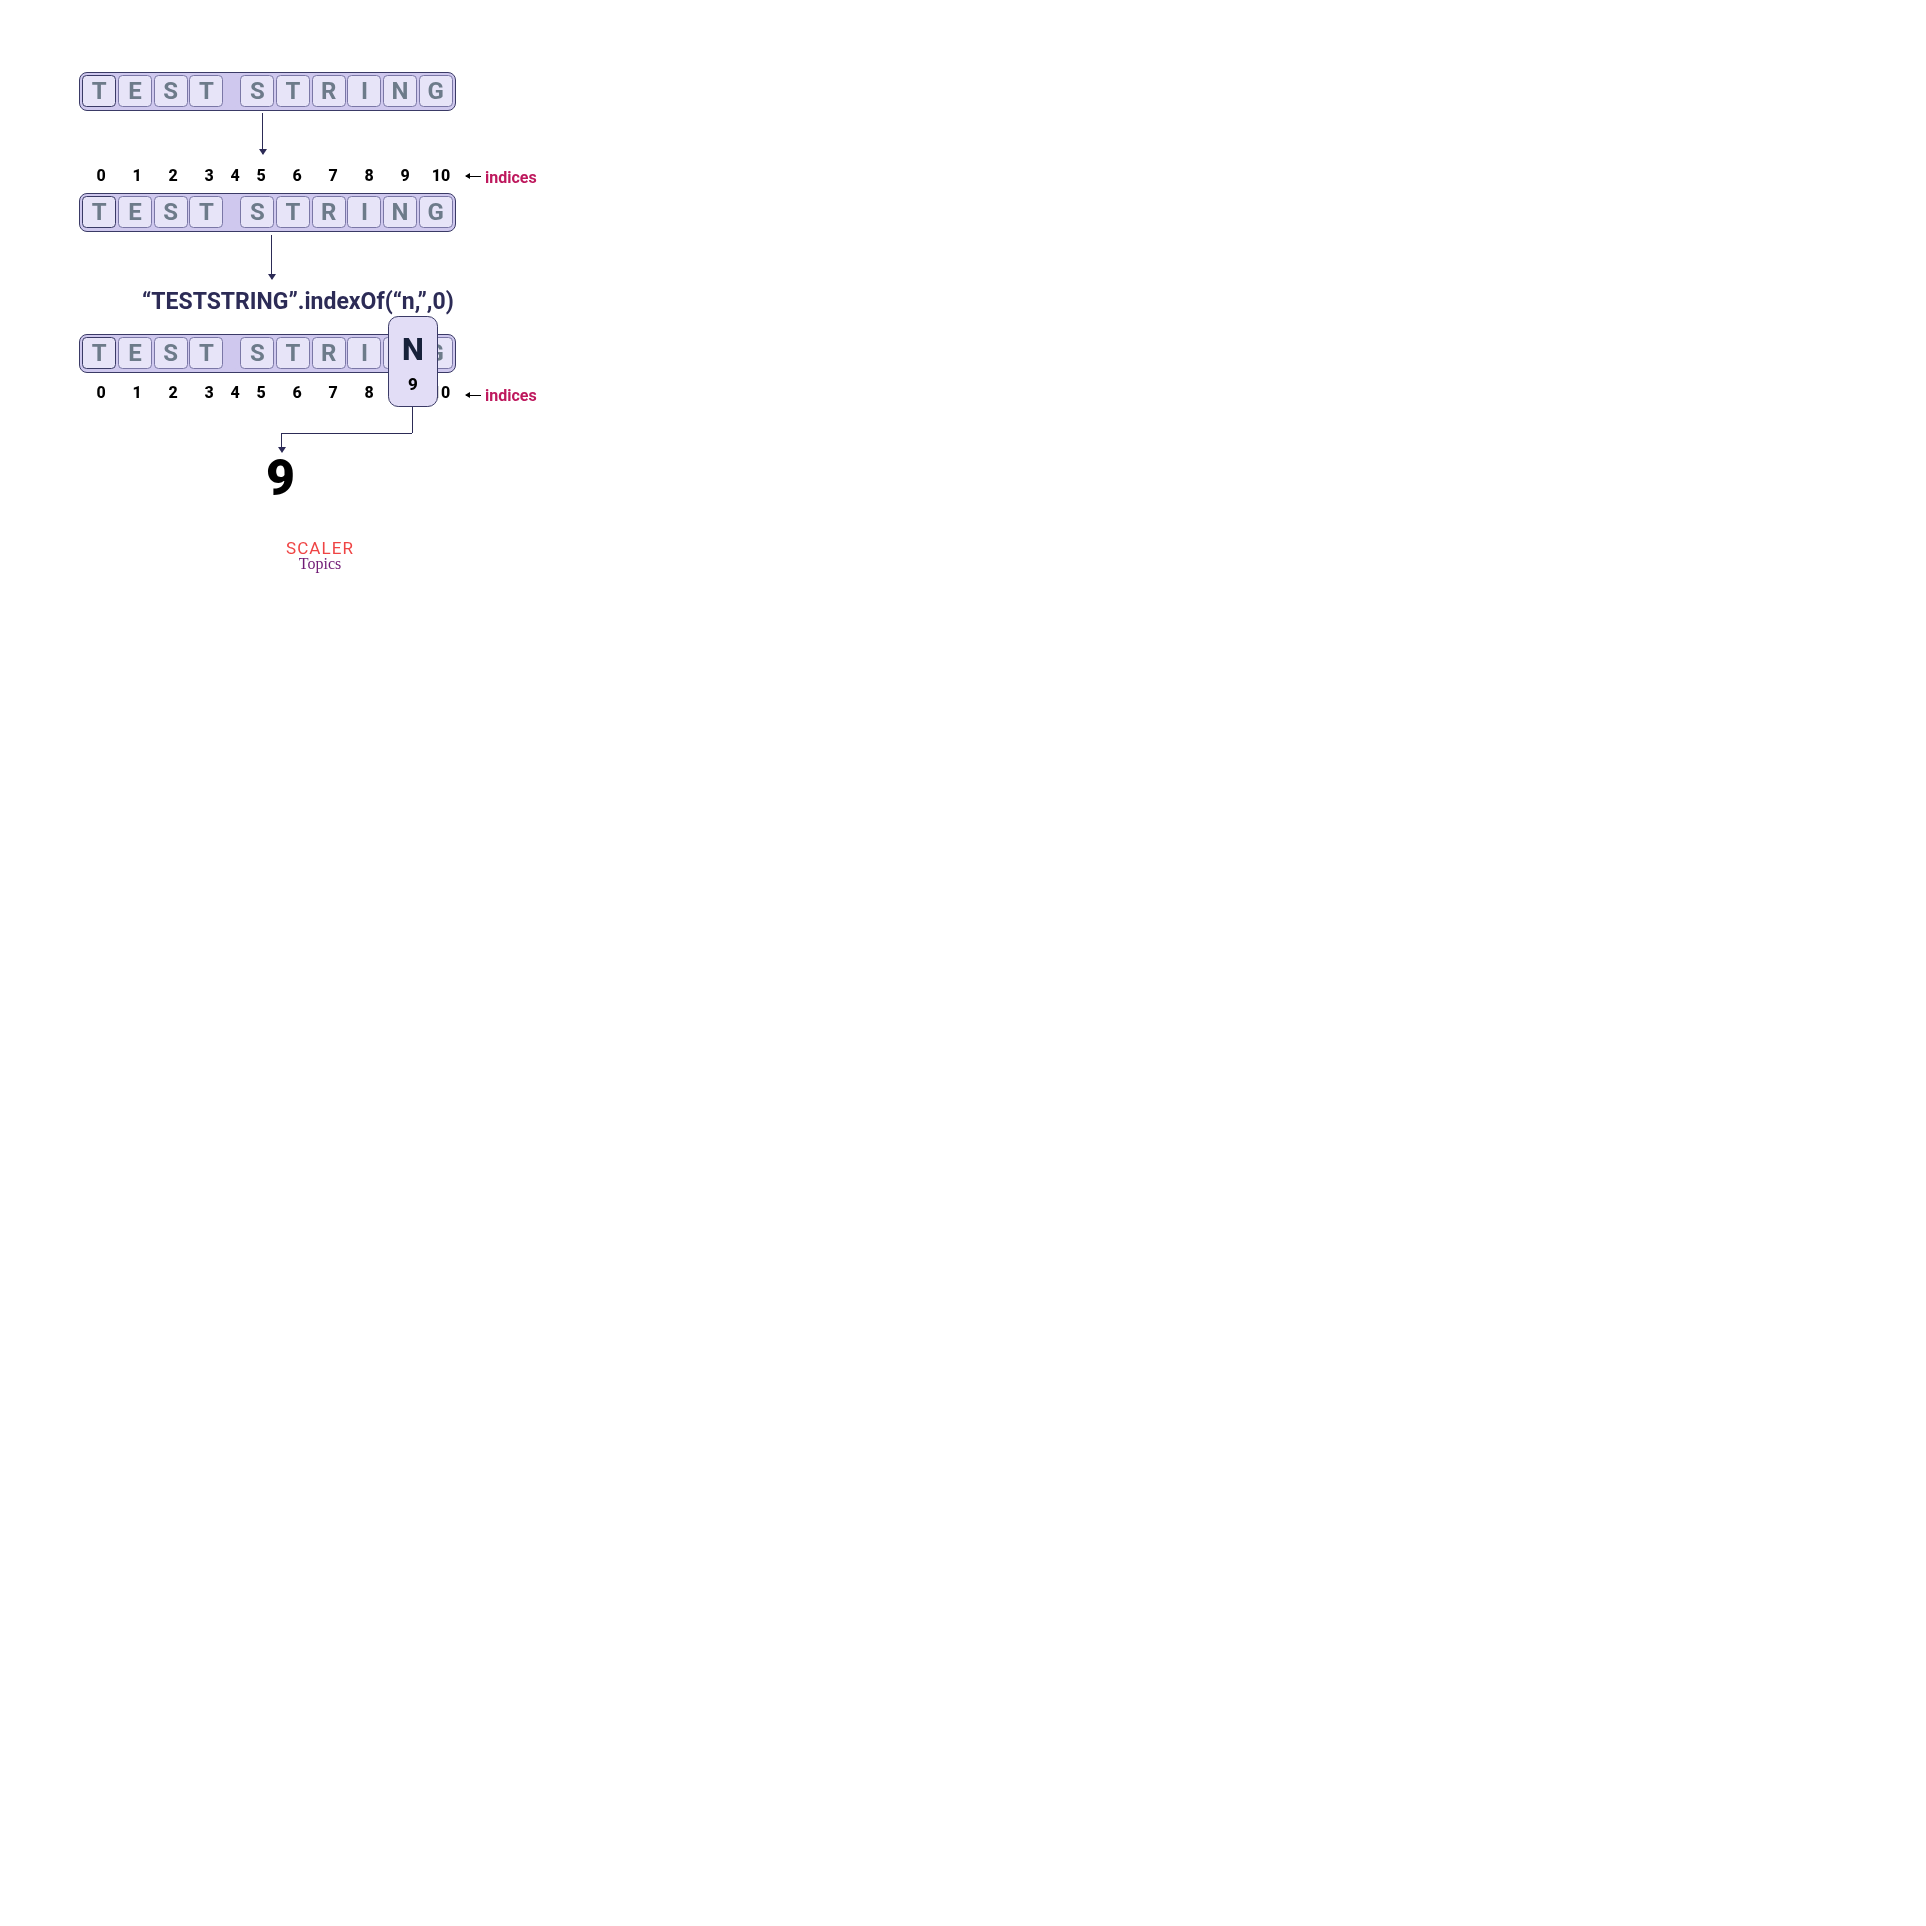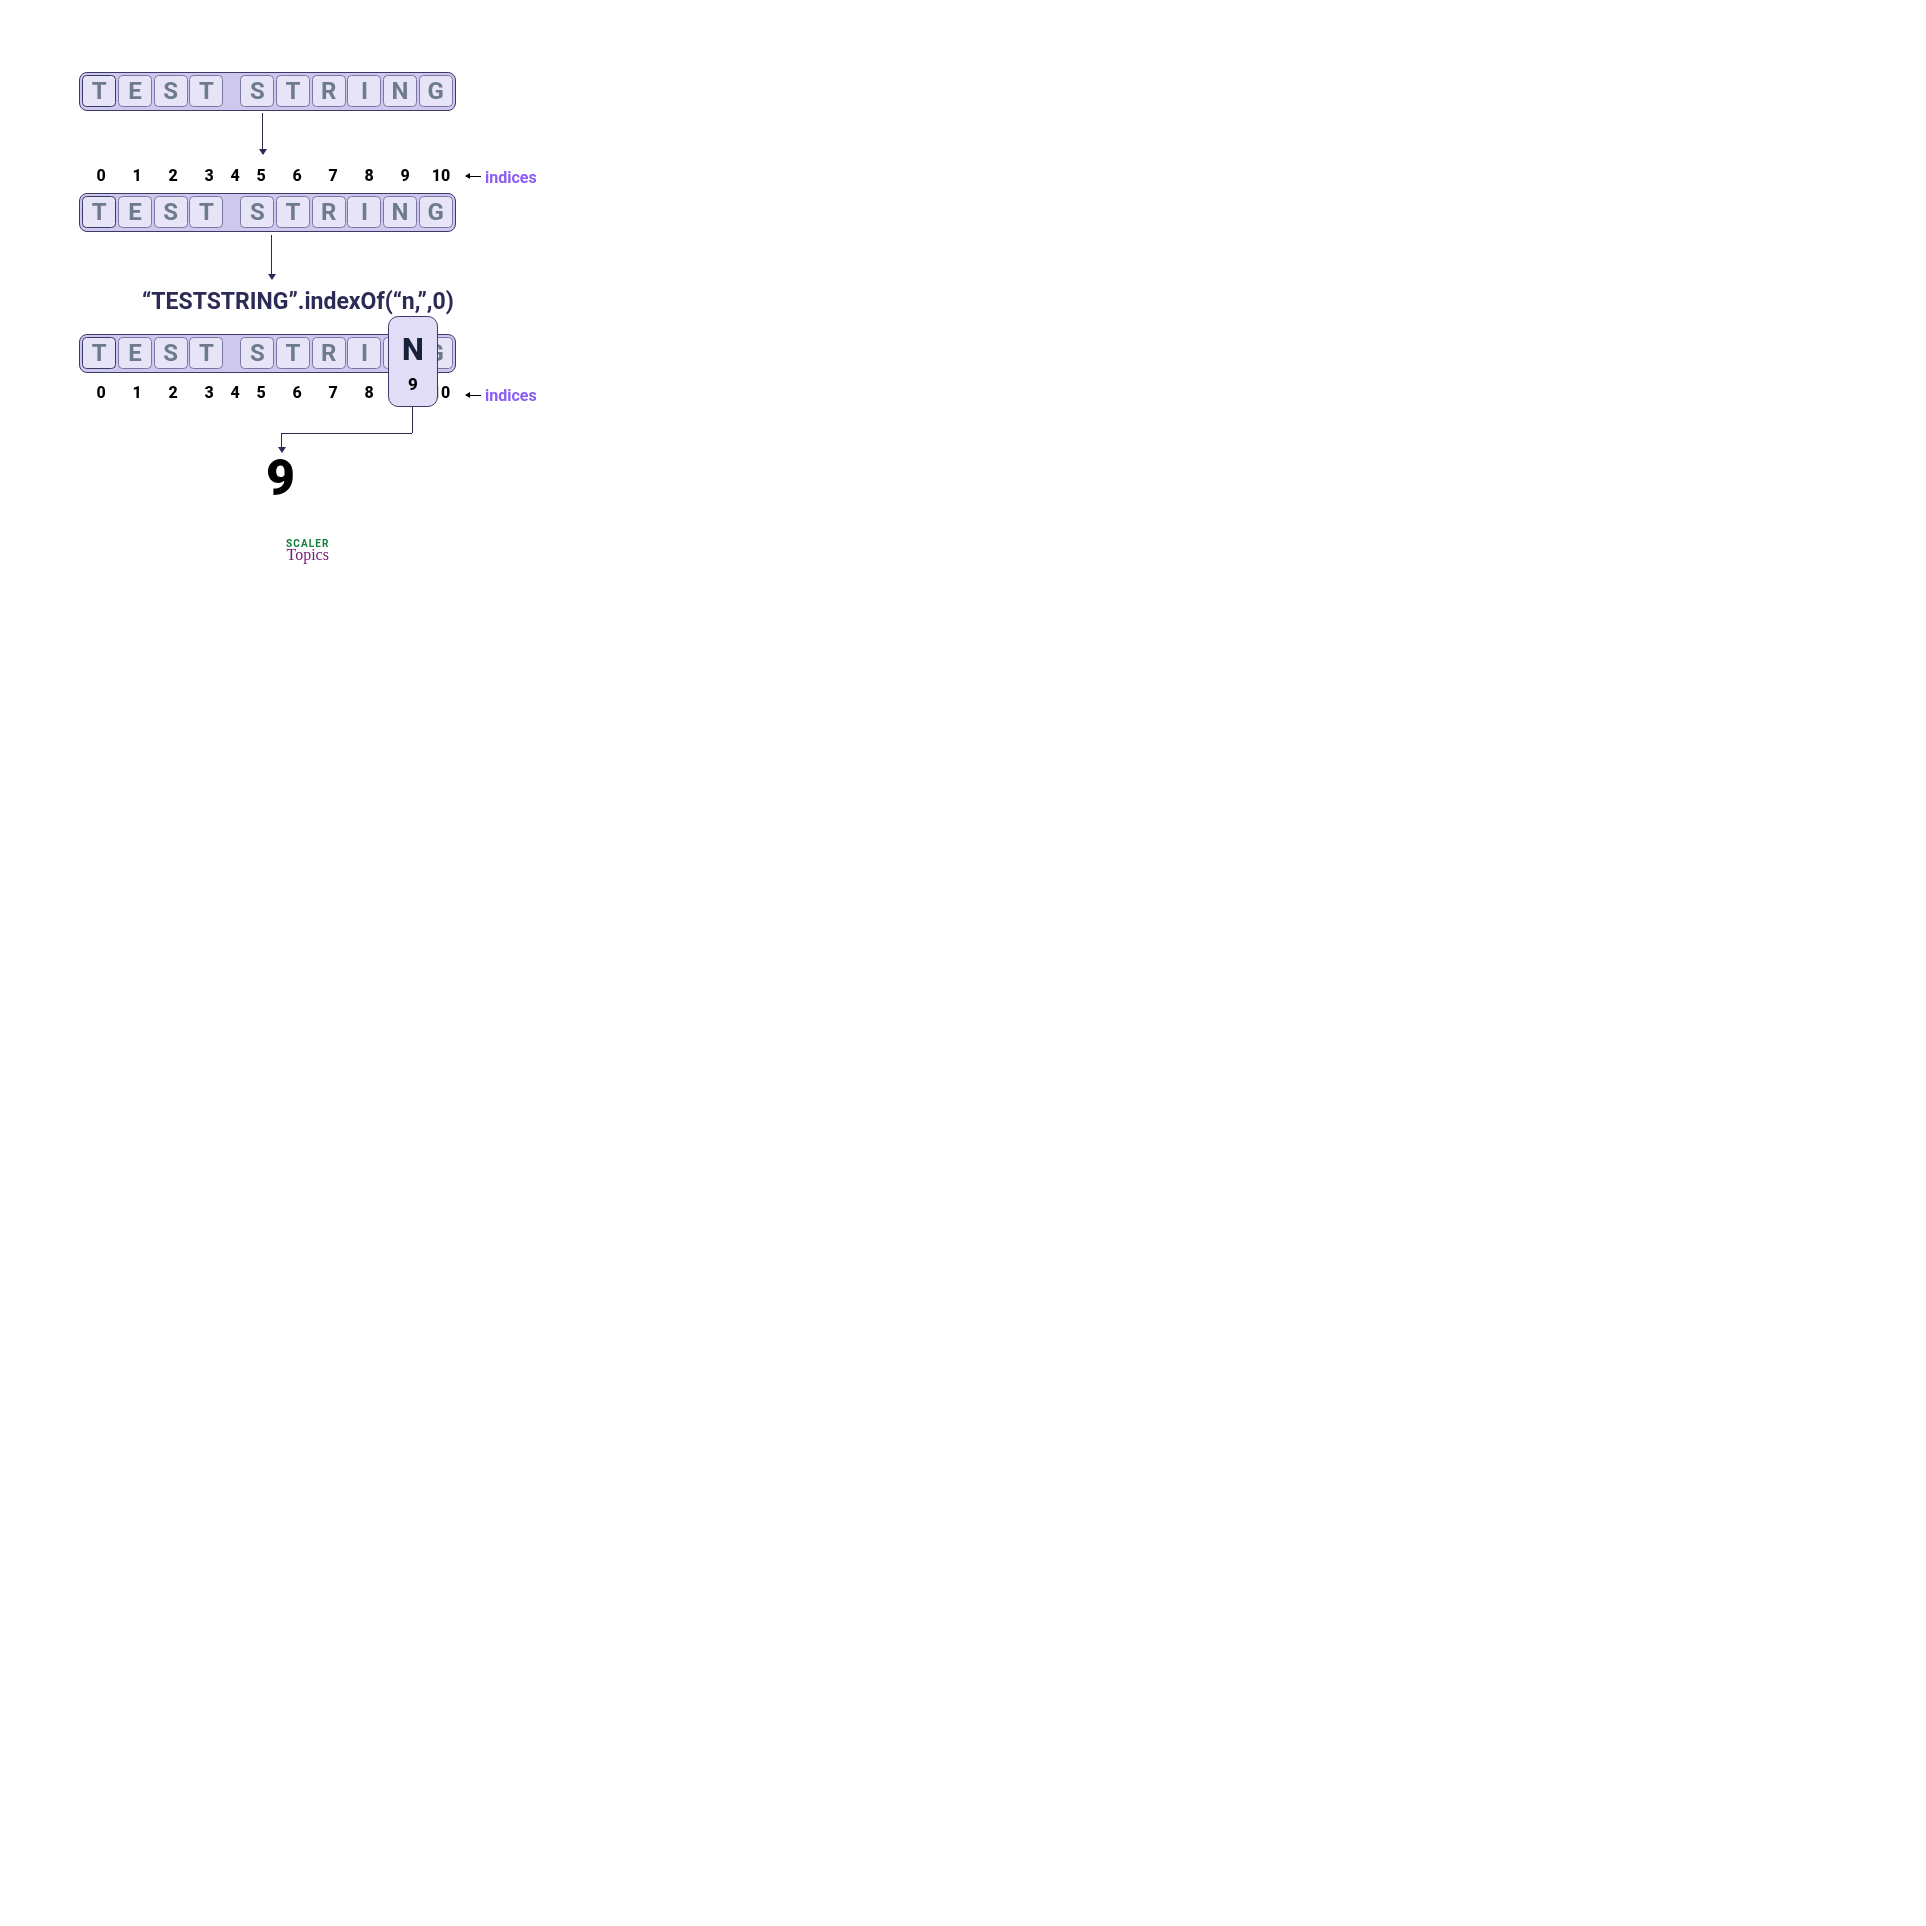--- a/index.html
+++ b/index.html
@@ -87,21 +87,21 @@
     left: -0.6px;
     top: -2.8px;
     border-top: 3.4px solid transparent;
     border-bottom: 3.4px solid transparent;
     border-right: 5.7px solid #000;
   }
   .label {
     position: absolute;
     font-weight: 700;
     font-size: 16px;
-    color: #8b5cf6;
+    color: #be185d;
   }
   .code-expr {
     position: absolute;
     font-weight: 700;
     font-size: 23px;
     color: #2c2b56;
   }
   
   .hl-cell {
     position: absolute;
@@ -144,24 +144,24 @@
     border-left: 4px solid transparent;
     border-right: 4px solid transparent;
     border-top: 6.8px solid #2c2b56;
   }
   
   .logo {
     position: absolute;
     text-align: center;
   }
   .logo .scaler {
-    font-weight: 700;
-    font-size: 10px;
+    font-weight: 400;
+    font-size: 17px;
     letter-spacing: 1.1px;
-    color: #15803d;
+    color: #ef4444;
   }
   .logo .topics {
     font-family: Liberation Serif, serif;
     font-size: 16px;
     color: #701a75;
     margin-top: -3.4px;
   }
 </style>
 </head>
 <body>

